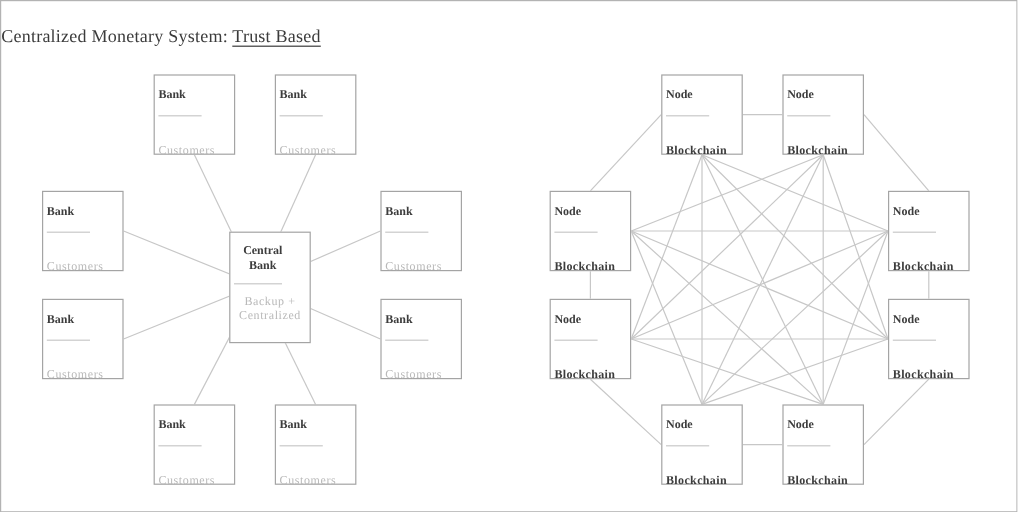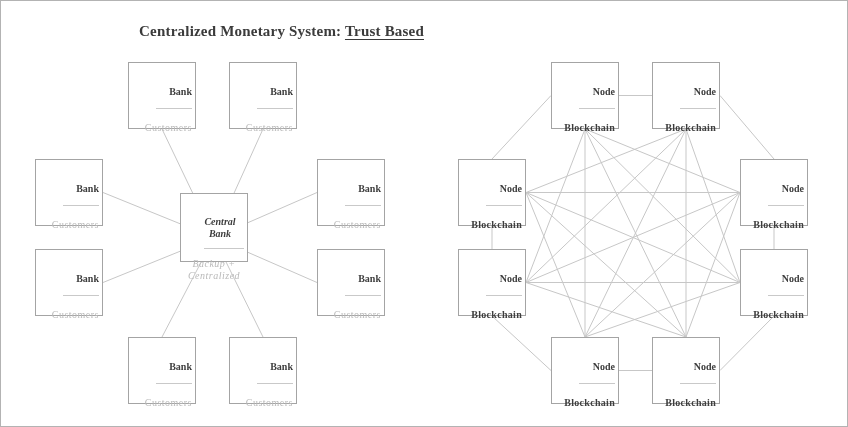--- a/index.html
+++ b/index.html
@@ -3,33 +3,33 @@
 <meta charset="utf-8">
 <style>
   html,body{margin:0;padding:0;background:#ffffff;}
   body{font-family:"Liberation Serif","DejaVu Serif",serif;}
   .frame{
     position:relative;width:846px;height:425px;border:1px solid #b3b3b3;
     background:#ffffff;display:flex;overflow:hidden;
   }
   .panel{position:relative;width:423px;height:425px;flex:0 0 auto;}
   .panel-title{
-    position:absolute;top:22px;left:0;right:0;margin:0;text-align:right;
-    font-size:15px;font-weight:700;color:#3b3b3b;letter-spacing:.2px;white-space:nowrap;
+    position:absolute;top:22px;left:0;right:0;margin:0;text-align:left;
+    font-size:15px;font-weight:400;color:#3b3b3b;letter-spacing:.2px;white-space:nowrap;
   }
   .title-underline{text-decoration:underline;text-underline-offset:3px;}
   .wires{position:absolute;left:0;top:0;width:423px;height:425px;}
   .node-box{
     position:absolute;box-sizing:border-box;background:#ffffff;
-    border:1px solid #a4a4a4;display:flex;flex-direction:column;align-items:flex-end;
-    text-align:center;font-size:10px;line-height:12px;padding:12px 3px;
+    border:1px solid #a4a4a4;display:flex;flex-direction:column;align-items:flex-start;
+    text-align:center;font-size:10px;line-height:12px;padding:0 3px;
   }
   .nb-title{margin-top:11px;color:#3d3d3d;font-weight:600;}
   .nb-divider{width:36px;height:1px;background:#c9c9c9;margin-top:10px;flex:0 0 auto;}
-  .nb-subtitle{margin-top:13px;color:#3d3d3d;font-weight:600;letter-spacing:.3px;}
+  .nb-subtitle{margin-top:23px;color:#3d3d3d;font-weight:600;letter-spacing:.3px;}
   .nb-subtitle.muted{color:#b9b9b9;font-weight:400;letter-spacing:.5px;}
   .node-box.hub .nb-title{margin-top:10px;max-width:48px;}
   .node-box.hub .nb-divider{width:40px;margin-top:8px;}
   .node-box.hub .nb-subtitle{margin-top:9px;max-width:60px;}
 </style>
 </head>
 <body>
 
 <div class="frame">
 
@@ -79,21 +79,21 @@
         <div class="node-box" style="left: 127px; top: 336px; width: 68px; height: 67px;">
           <div class="nb-title">Bank</div>
           <div class="nb-divider"></div>
           <div class="nb-subtitle muted">Customers</div>
         </div>
         <div class="node-box" style="left: 228px; top: 336px; width: 68px; height: 67px;">
           <div class="nb-title">Bank</div>
           <div class="nb-divider"></div>
           <div class="nb-subtitle muted">Customers</div>
         </div>
-        <div class="node-box hub" style="left: 179px; top: 192px; width: 68px; height: 69px; font-style: italic;">
+        <div class="node-box hub" style="left: 190px; top: 192px; width: 68px; height: 93px;">
           <div class="nb-title">Central Bank</div>
           <div class="nb-divider"></div>
           <div class="nb-subtitle muted">Backup + Centralized</div>
         </div>
       </div>
   </section>
 
   <section class="panel">
     <svg class="wires" id="wires-right" viewBox="0 0 423 425">
         <line x1="195" y1="94.5" x2="228" y2="94.5" stroke="#c7c7c7" stroke-width="1"></line>

